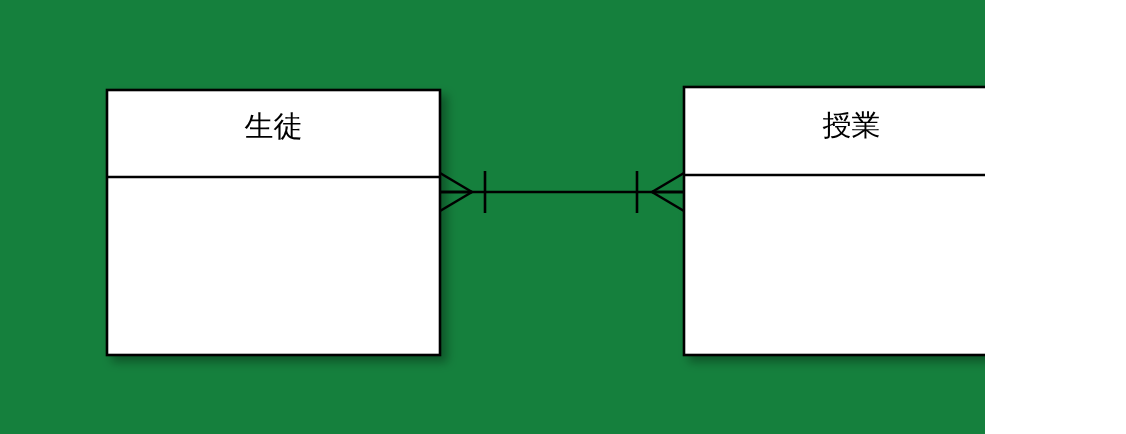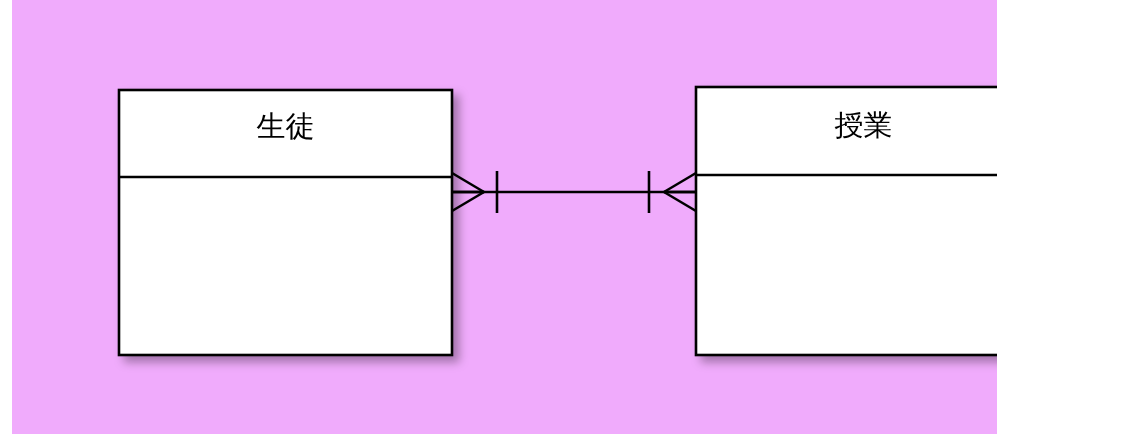--- a/index.html
+++ b/index.html
@@ -7,23 +7,22 @@
     padding: 0;
     background: #ffffff;
   }
   body {
     font-family: "DejaVu Sans", "Liberation Sans", sans-serif;
   }
   #canvas {
     position: relative;
     width: 985px;
     height: 434px;
-    background: #f0abfc;
+    background: #15803d;
     overflow: hidden;
-    margin-left: 12px;
   }
   .er-svg {
     position: absolute;
     left: 0;
     top: 0;
     width: 1126px;
     height: 434px;
   }
   .entity-box-rect {
     fill: #ffffff;

